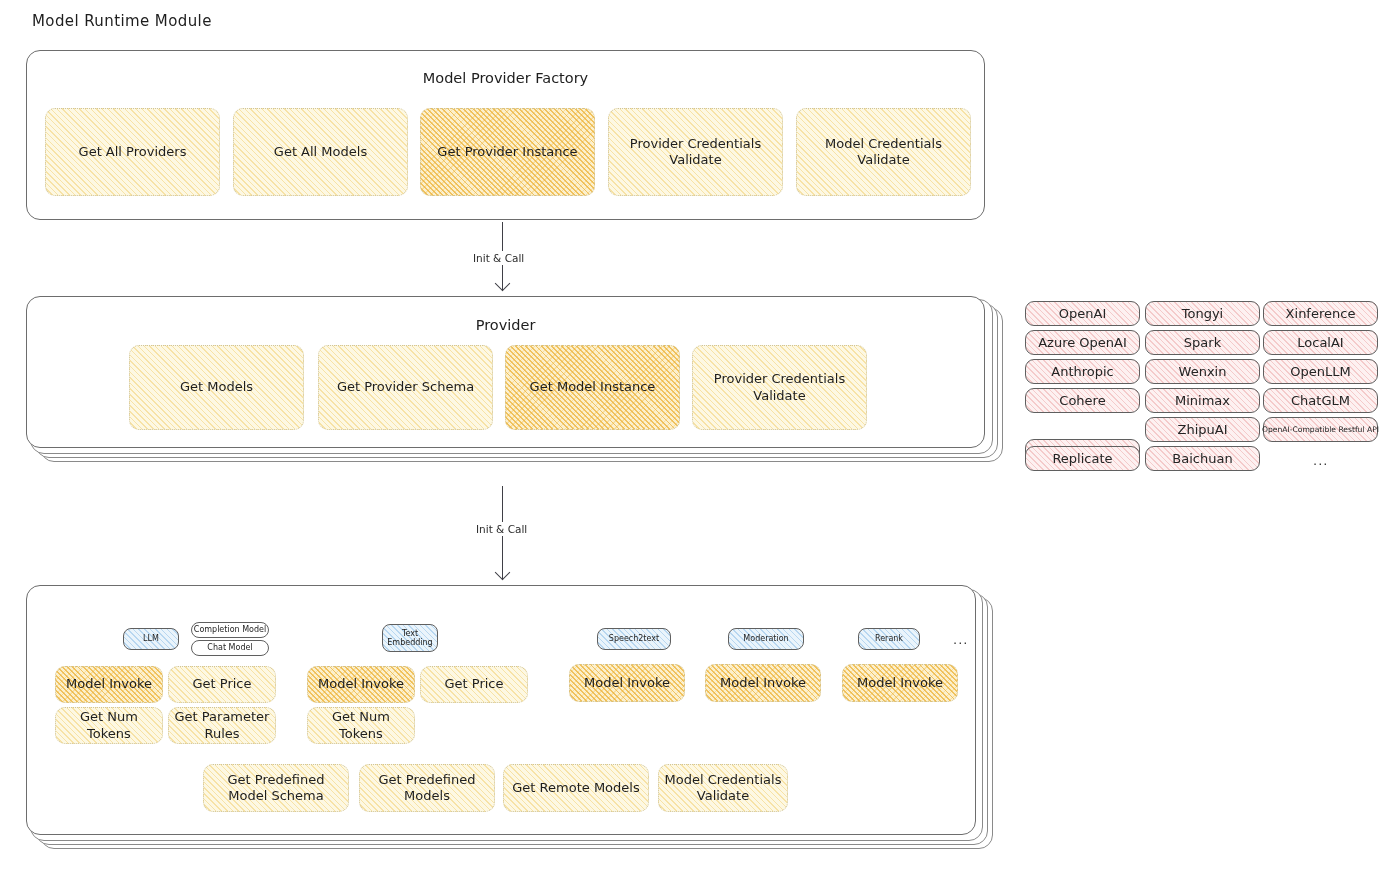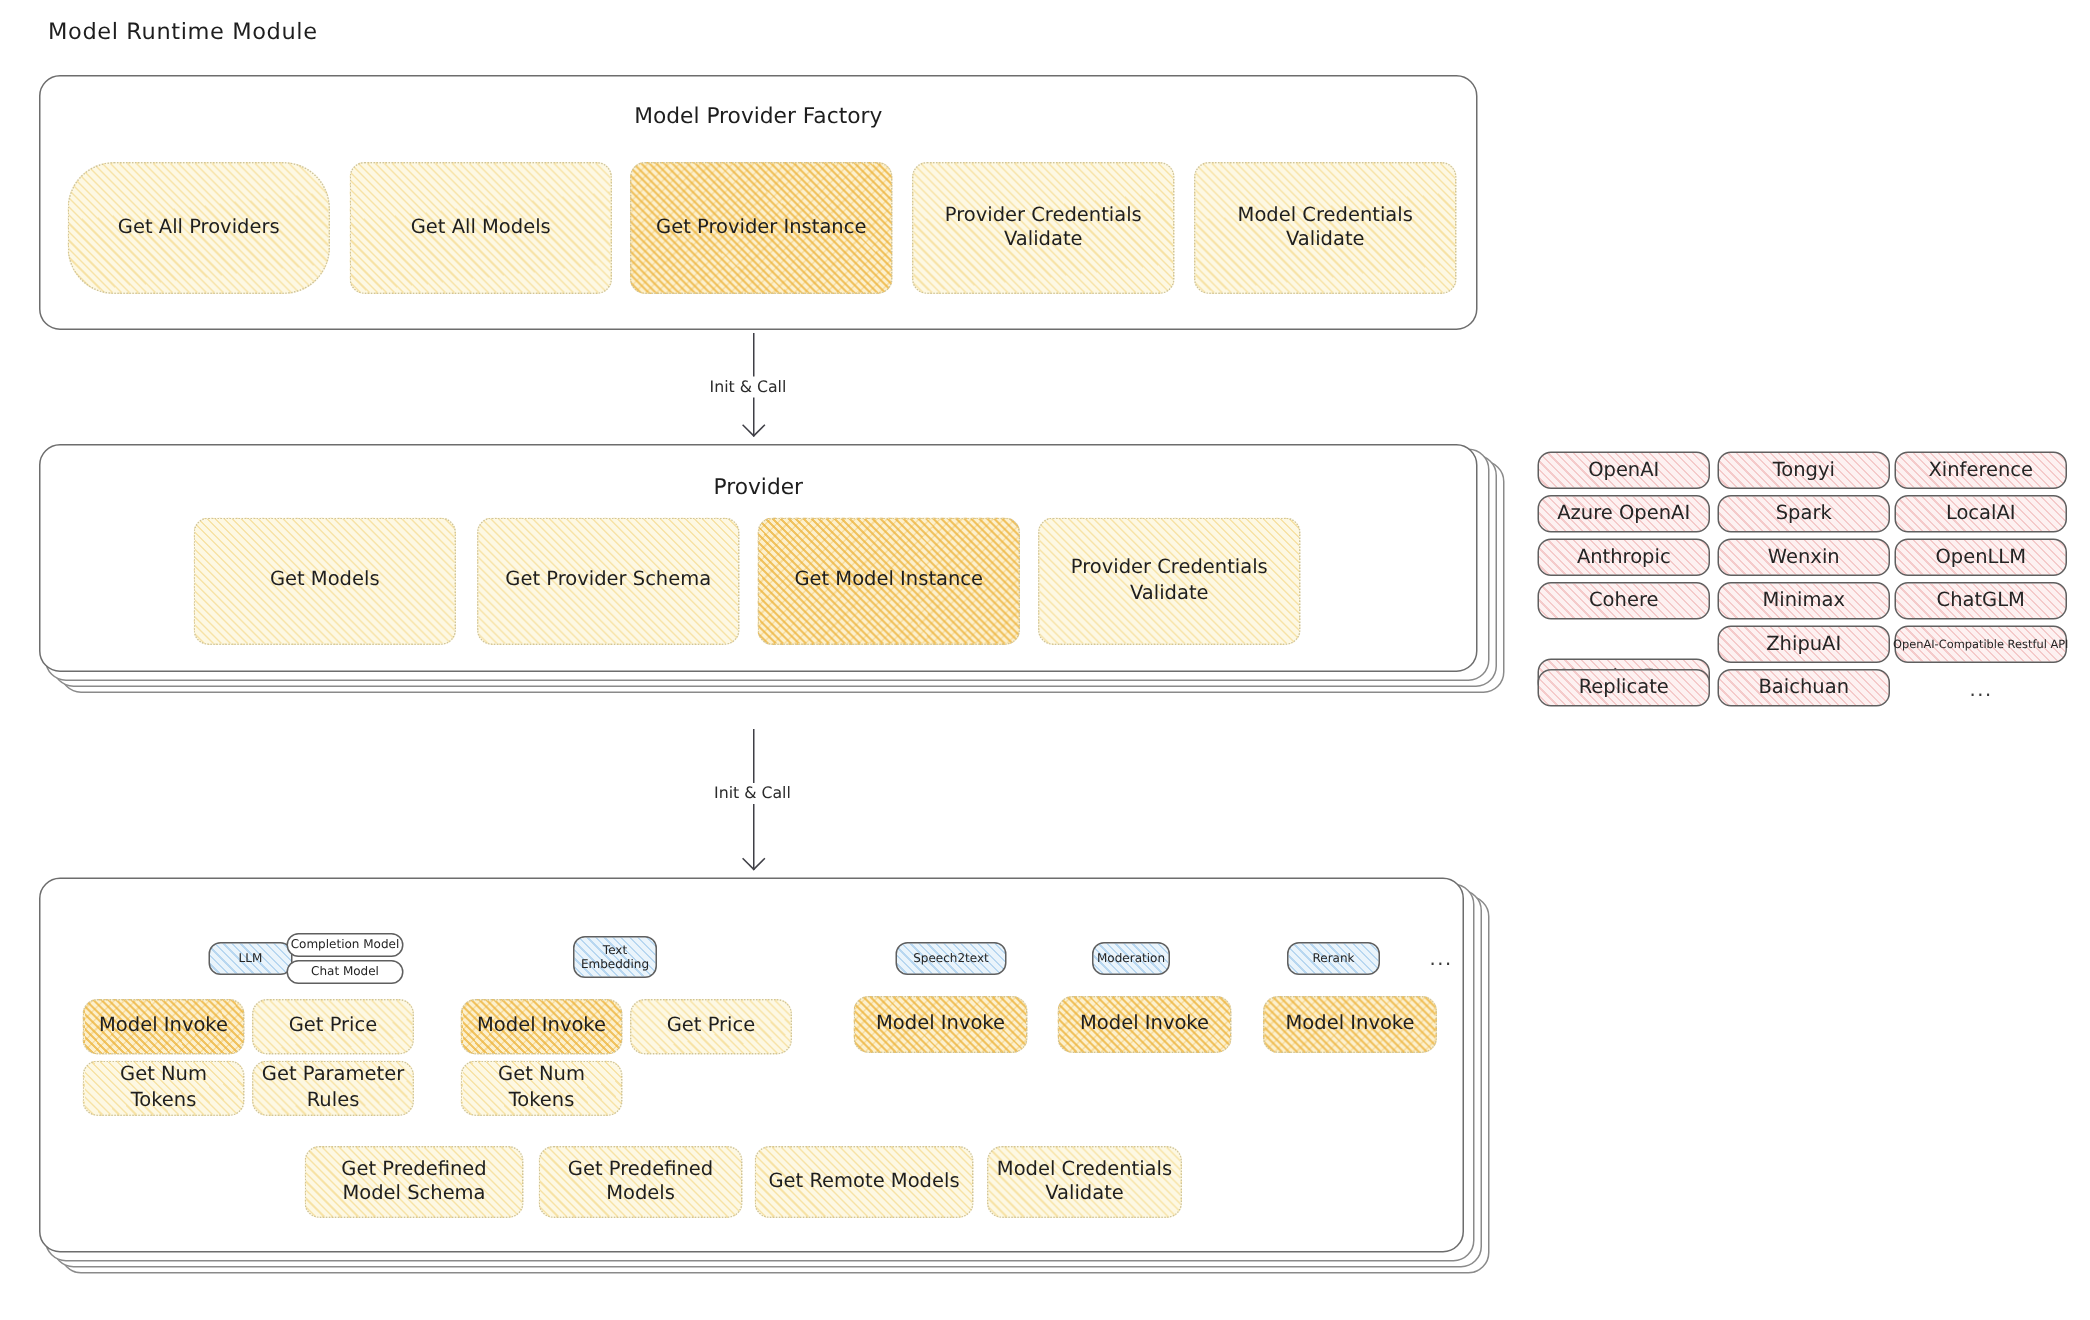--- a/index.html
+++ b/index.html
@@ -143,21 +143,21 @@
   }
 </style>
 </head>
 <body>
 
 <div class="sketch-title" style="left:32px; top:12px;">Model Runtime Module</div>
 
 <div class="panel" style="left:26px; top:50px; width:959px; height:170px;">
   <div class="panel-title" style="top:19px;">Model Provider Factory</div>
 
-  <div class="method-box fill-yellow-light" style="left:18px; top:57px; width:175px; height:88px;border-radius:31px;">
+  <div class="method-box fill-yellow-light" style="left:18px; top:57px; width:175px; height:88px;">
     <span>Get All Providers</span>
   </div>
   <div class="method-box fill-yellow-light" style="left:206px; top:57px; width:175px; height:88px;">
     <span>Get All Models</span>
   </div>
   <div class="method-box fill-yellow-strong" style="left:393px; top:57px; width:175px; height:88px;">
     <span>Get Provider Instance</span>
   </div>
   <div class="method-box fill-yellow-light" style="left:581px; top:57px; width:175px; height:88px;">
     <span>Provider Credentials Validate</span>
@@ -248,21 +248,21 @@
 
 <div class="arrow-line" style="left:502px; top:486px; height:93px;"></div>
 <div class="arrow-head" style="left:497px; top:567px;"></div>
 <div class="arrow-label" style="left:471px; top:522px;">Init &amp; Call</div>
 
 <div class="panel-shadowlayer" style="left:40px; top:597px; width:953px; height:252px;"></div>
 <div class="panel-shadowlayer" style="left:35px; top:593px; width:953px; height:252px;"></div>
 <div class="panel-shadowlayer" style="left:30px; top:589px; width:953px; height:252px;"></div>
 <div class="panel" style="left:26px; top:585px; width:950px; height:250px; z-index:2;">
 
-  <div class="type-badge fill-blue" style="left:112px; top:42px; width:56px; height:22px;">
+  <div class="type-badge fill-blue" style="left:96px; top:42px; width:56px; height:22px;">
     <span>LLM</span>
   </div>
   <div class="type-badge fill-white" style="left:164px; top:36px; width:78px; height:16px;">
     <span>Completion Model</span>
   </div>
   <div class="type-badge fill-white" style="left:164px; top:54px; width:78px; height:16px;">
     <span>Chat Model</span>
   </div>
 
   <div class="method-box fill-yellow-strong" style="left:28px; top:80px; width:108px; height:37px;">
@@ -291,21 +291,21 @@
     <span>Get Num Tokens</span>
   </div>
 
   <div class="type-badge fill-blue" style="left:570px; top:42px; width:74px; height:22px;">
     <span>Speech2text</span>
   </div>
   <div class="method-box fill-yellow-strong" style="left:542px; top:78px; width:116px; height:38px;">
     <span>Model Invoke</span>
   </div>
 
-  <div class="type-badge fill-blue" style="left:701px; top:42px; width:52px; height:22px;">
+  <div class="type-badge fill-blue" style="left:701px; top:42px; width:76px; height:22px;">
     <span>Moderation</span>
   </div>
   <div class="method-box fill-yellow-strong" style="left:678px; top:78px; width:116px; height:38px;">
     <span>Model Invoke</span>
   </div>
 
   <div class="type-badge fill-blue" style="left:831px; top:42px; width:62px; height:22px;">
     <span>Rerank</span>
   </div>
   <div class="method-box fill-yellow-strong" style="left:815px; top:78px; width:116px; height:38px;">

